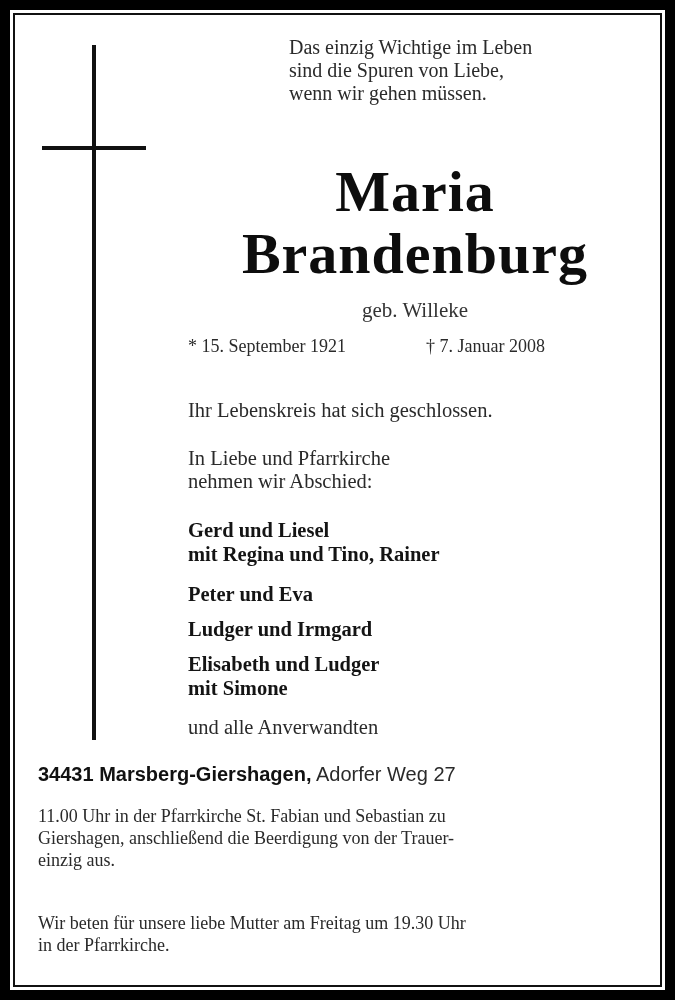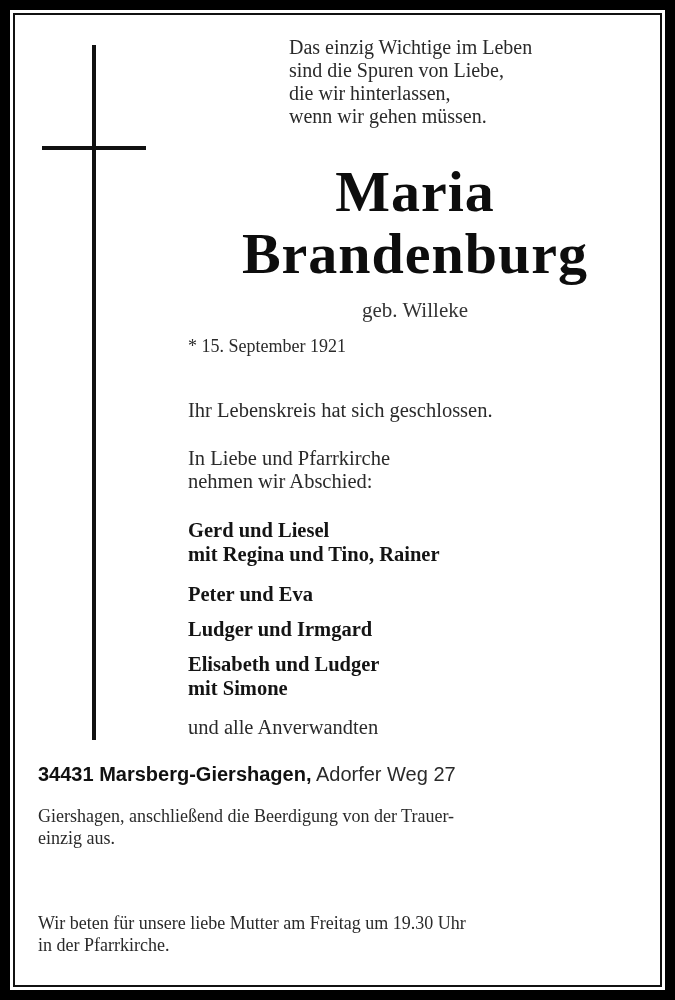--- a/index.html
+++ b/index.html
@@ -145,31 +145,31 @@
 <div class="outer"></div>
 <div class="gap"></div>
 <div class="inner"></div>
 
 <div class="cross-v"></div>
 <div class="cross-h"></div>
 
 <div class="motto">
   <div>Das einzig Wichtige im Leben</div>
   <div>sind die Spuren von Liebe,</div>
-  <div>die wir hinterlassen,</div>
   <div>wenn wir gehen müssen.</div>
 </div>
 
 <div class="name first">Maria</div>
 <div class="name last">Brandenburg</div>
 
 <div class="born-name">geb. Willeke</div>
 
 <div class="dates">
   <span>* 15. September 1921</span>
+  <span class="death">† 7. Januar 2008</span>
 </div>
 
 <div class="body-text" style="top:399px;">Ihr Lebenskreis hat sich geschlossen.</div>
 
 <div class="body-text" style="top:447px;">In Liebe und Pfarrkirche</div>
 <div class="body-text" style="top:470px;">nehmen wir Abschied:</div>
 
 <div class="body-text bold" style="top:519px;">Gerd und Liesel</div>
 <div class="body-text bold" style="top:543px;">mit Regina und Tino, Rainer</div>
 <div class="body-text bold" style="top:583px;">Peter und Eva</div>
@@ -178,20 +178,21 @@
 <div class="body-text bold" style="top:677px;">mit Simone</div>
 
 <div class="body-text" style="top:716px;">und alle Anverwandten</div>
 
 <div class="address">
   <span class="bold">34431 Marsberg-Giershagen,</span>
   <span>Adorfer Weg 27</span>
 </div>
 
 <div class="service" style="top:805px;">
+  <div>11.00 Uhr in der Pfarrkirche St. Fabian und Sebastian zu</div>
   <div>Giershagen, anschließend die Beerdigung von der Trauer-</div>
   <div>einzig aus.</div>
 </div>
 
 <div class="service" style="top:912px;">
   <div>Wir beten für unsere liebe Mutter am Freitag um 19.30 Uhr</div>
   <div>in der Pfarrkirche.</div>
 </div>
 
 </body></html>

